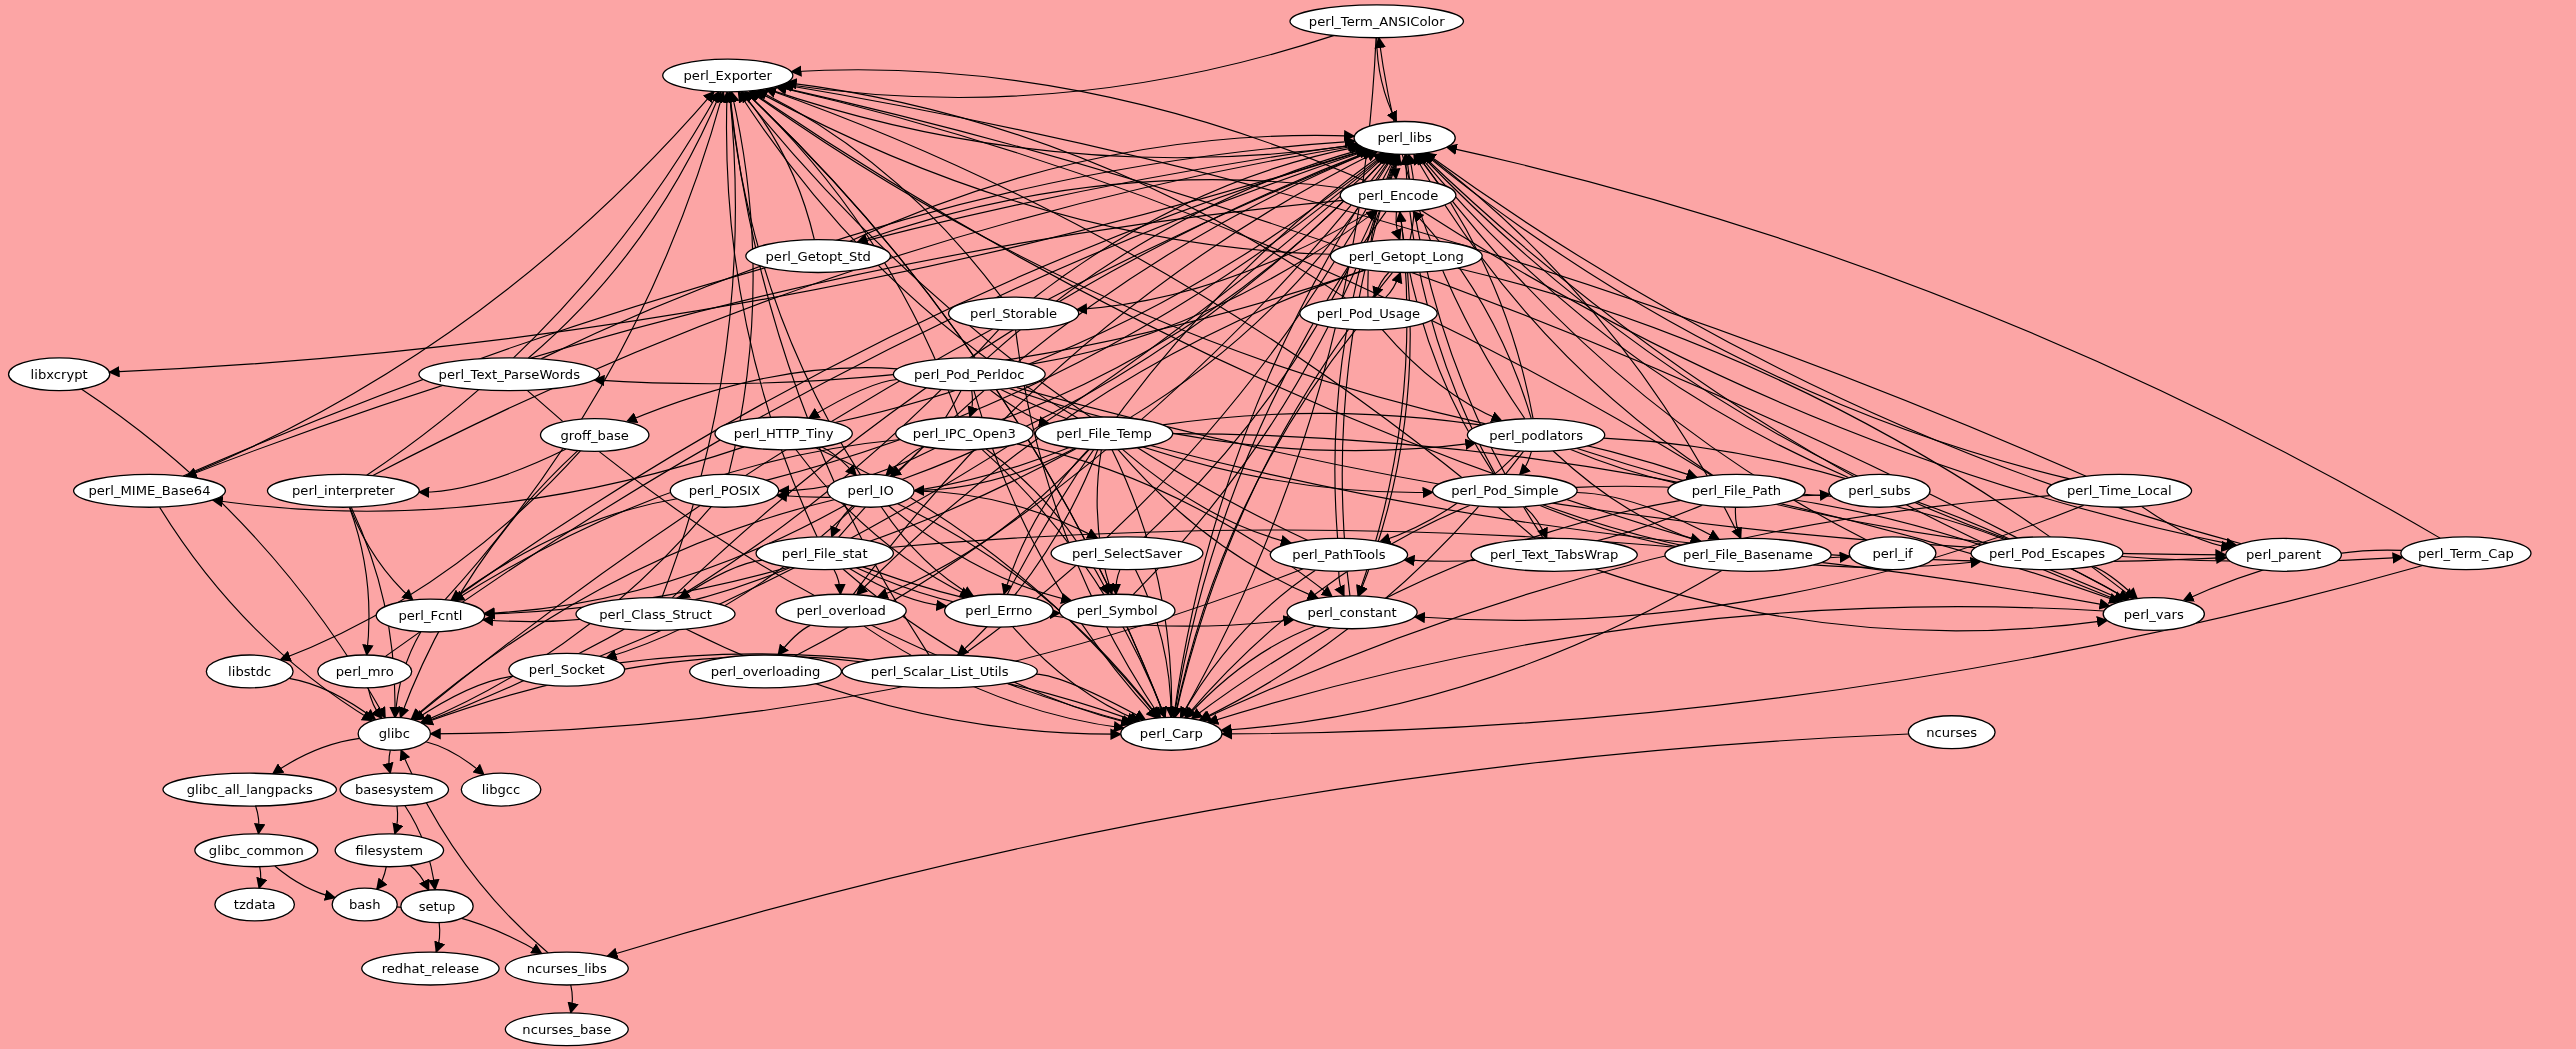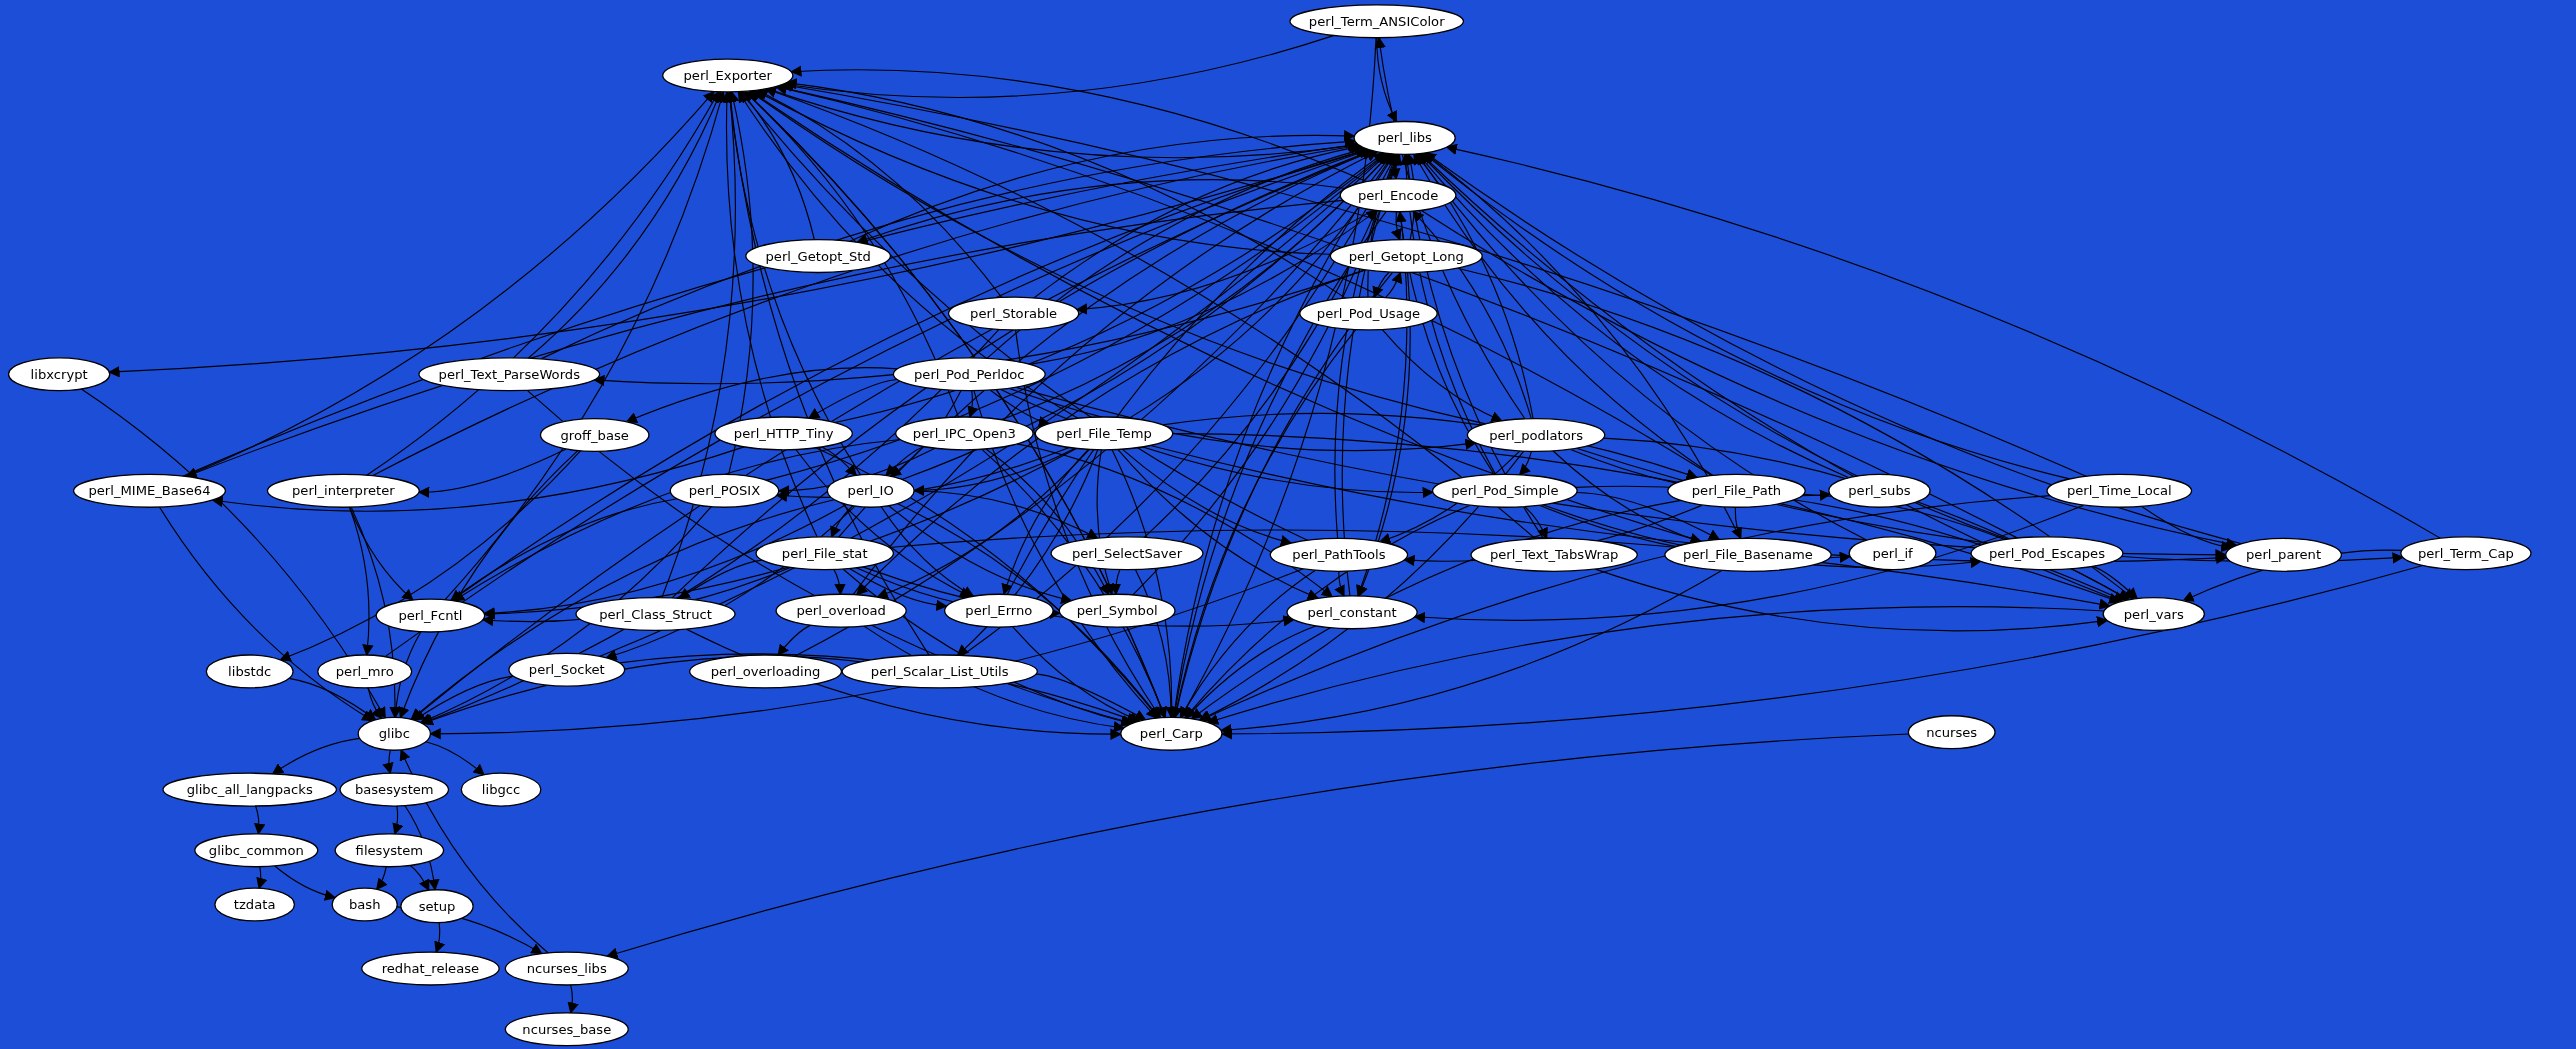--- a/index.html
+++ b/index.html
@@ -5,21 +5,21 @@
   html, body {
     margin: 0;
     padding: 0;
     background: #ffffff;
     font-family: "DejaVu Sans", sans-serif;
   }
   .graph-wrap {
     width: 2576px;
     height: 1049px;
     overflow: hidden;
-    background: #1d4ed8;
+    background: #fca5a5;
   }
   svg { display: block; }
   .edge-path {
     fill: none;
     stroke: #000000;
     stroke-width: 0.7;
   }
   .node-ellipse {
     fill: #ffffff;
     stroke: #000000;

